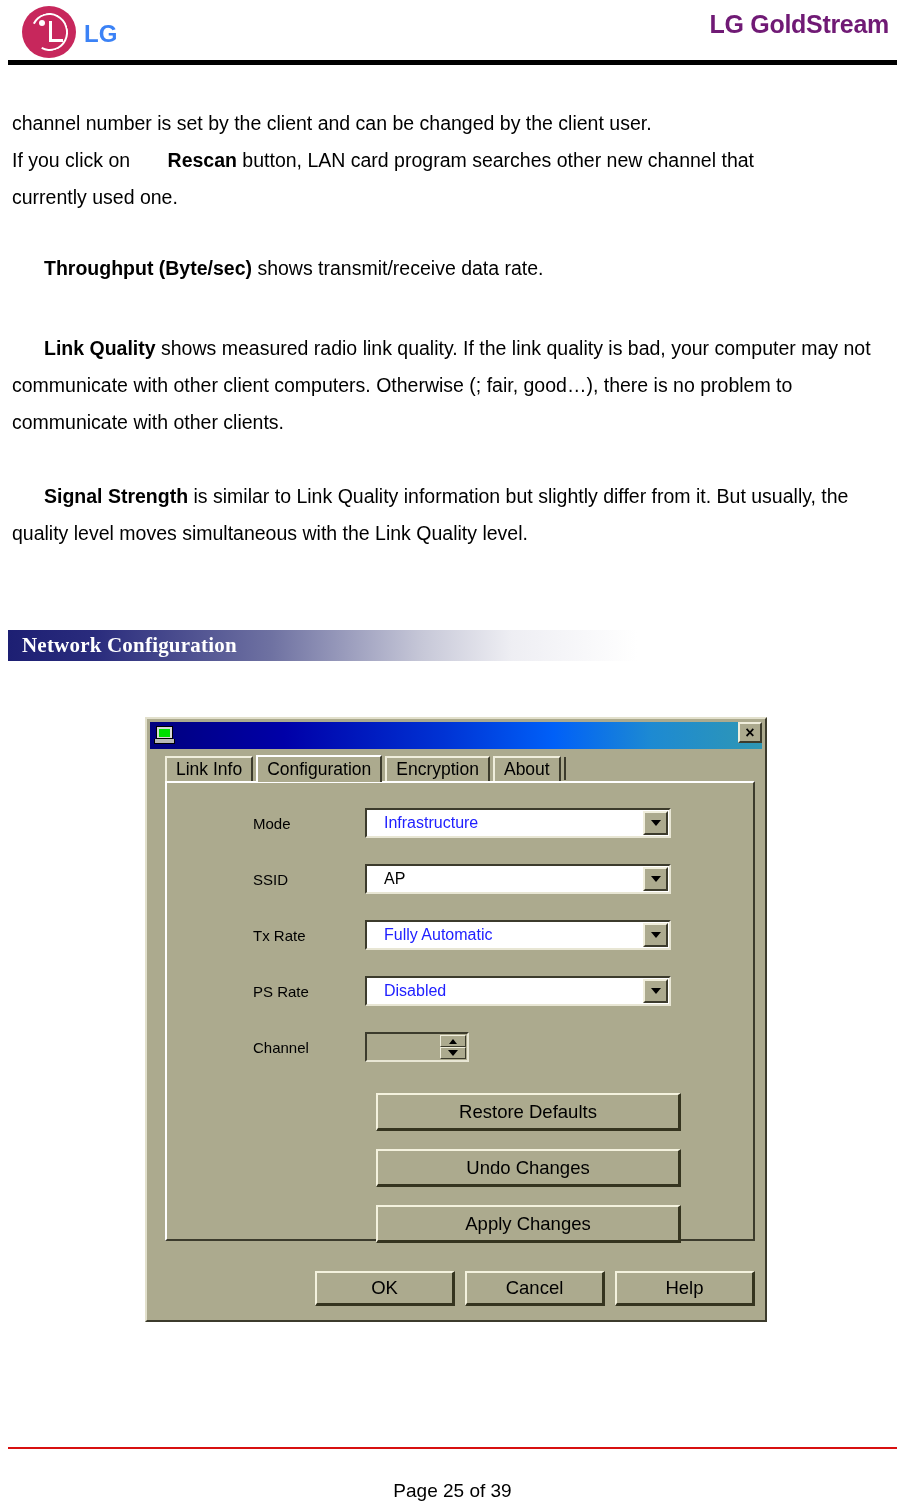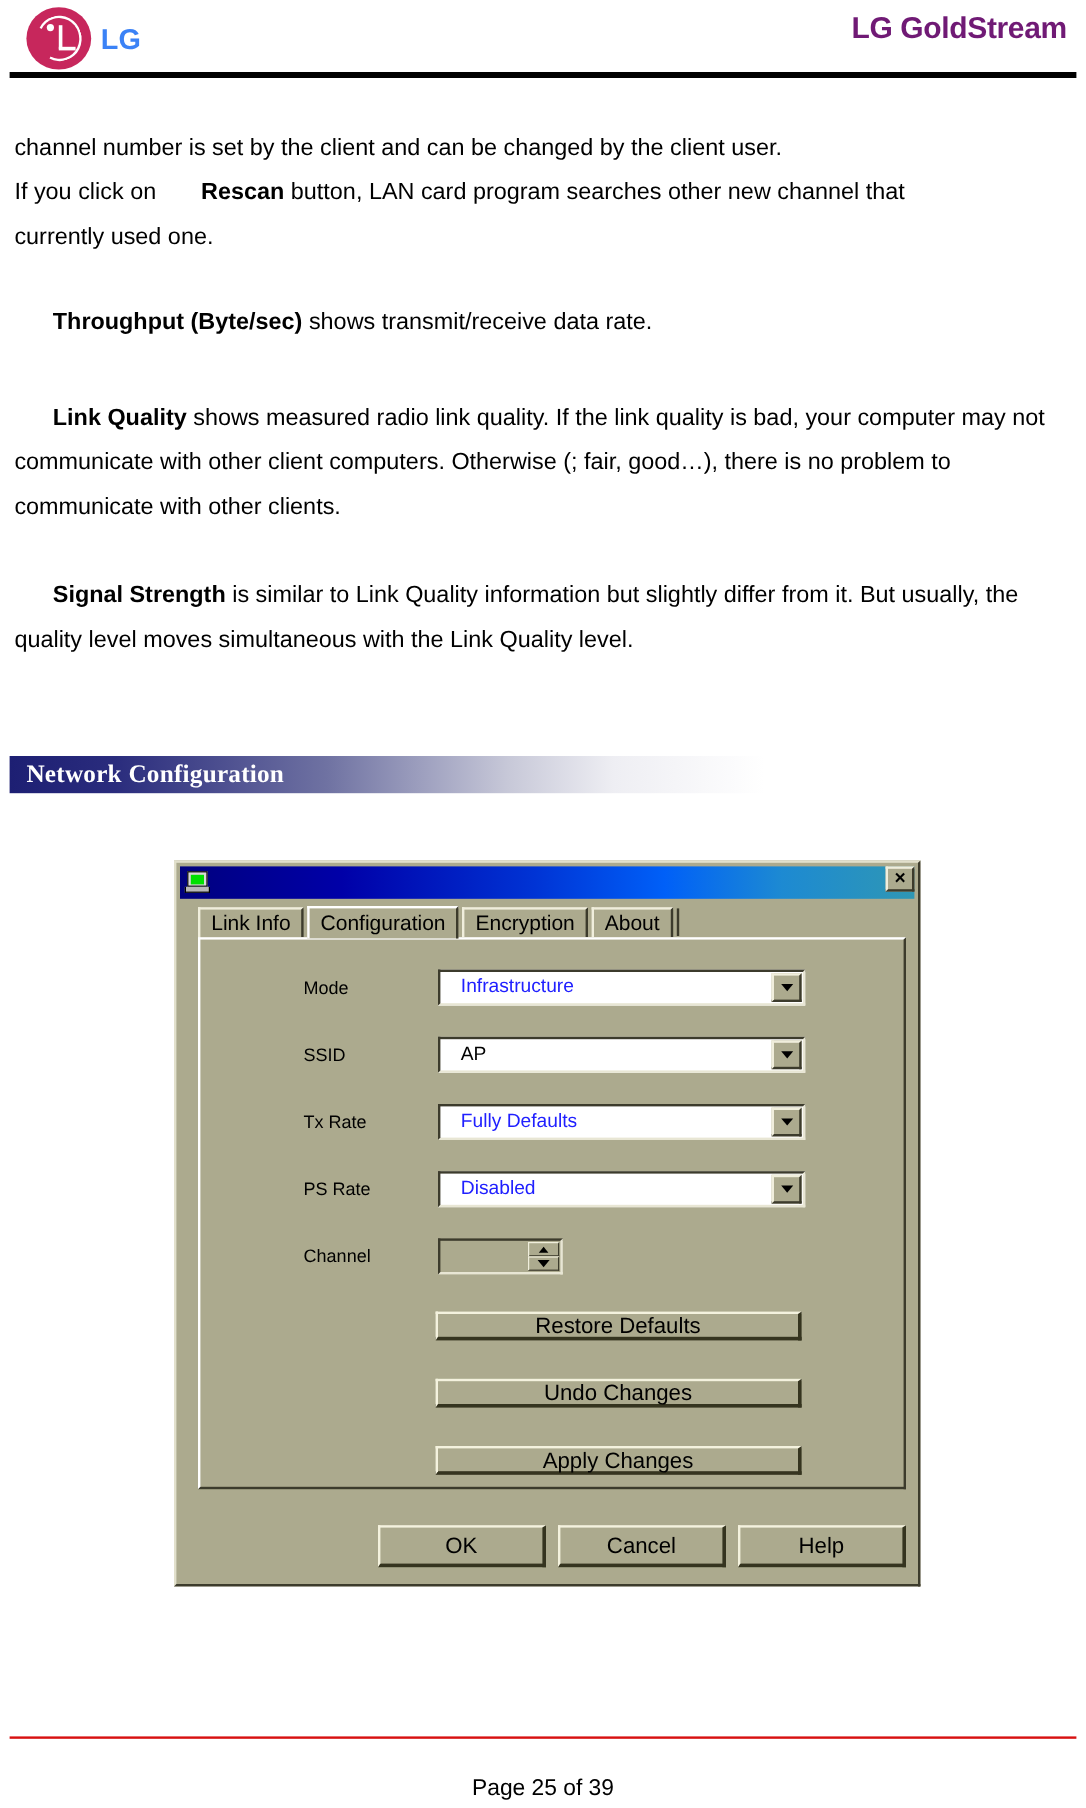--- a/index.html
+++ b/index.html
@@ -343,23 +343,23 @@
     display: flex;
     align-items: center;
     justify-content: center;
     font-size: 18.5px;
     color: #000000;
     cursor: default;
     white-space: nowrap;
   }
   .panel-btn {
     position: absolute;
-    left: 196px;
+    left: 209px;
     width: 305px;
-    height: 24px;
+    height: 38px;
   }
   .bottom-btn {
     position: absolute;
     top: 552px;
     width: 140px;
     height: 35px;
   }
 
   
   .footer-rule {
@@ -454,21 +454,21 @@
         <span class="combo-value plain">AP</span>
         <span class="combo-arrow">
             <span class="tri-down"></span>
           </span>
       </div>
     </div>
 
     <div class="field-row" style="top:136px;">
       <div class="field-label">Tx Rate</div>
       <div class="combo">
-        <span class="combo-value">Fully Defaults</span>
+        <span class="combo-value">Fully Automatic</span>
         <span class="combo-arrow">
             <span class="tri-down"></span>
           </span>
       </div>
     </div>
 
     <div class="field-row" style="top:192px;">
       <div class="field-label">PS Rate</div>
       <div class="combo">
         <span class="combo-value">Disabled</span>

